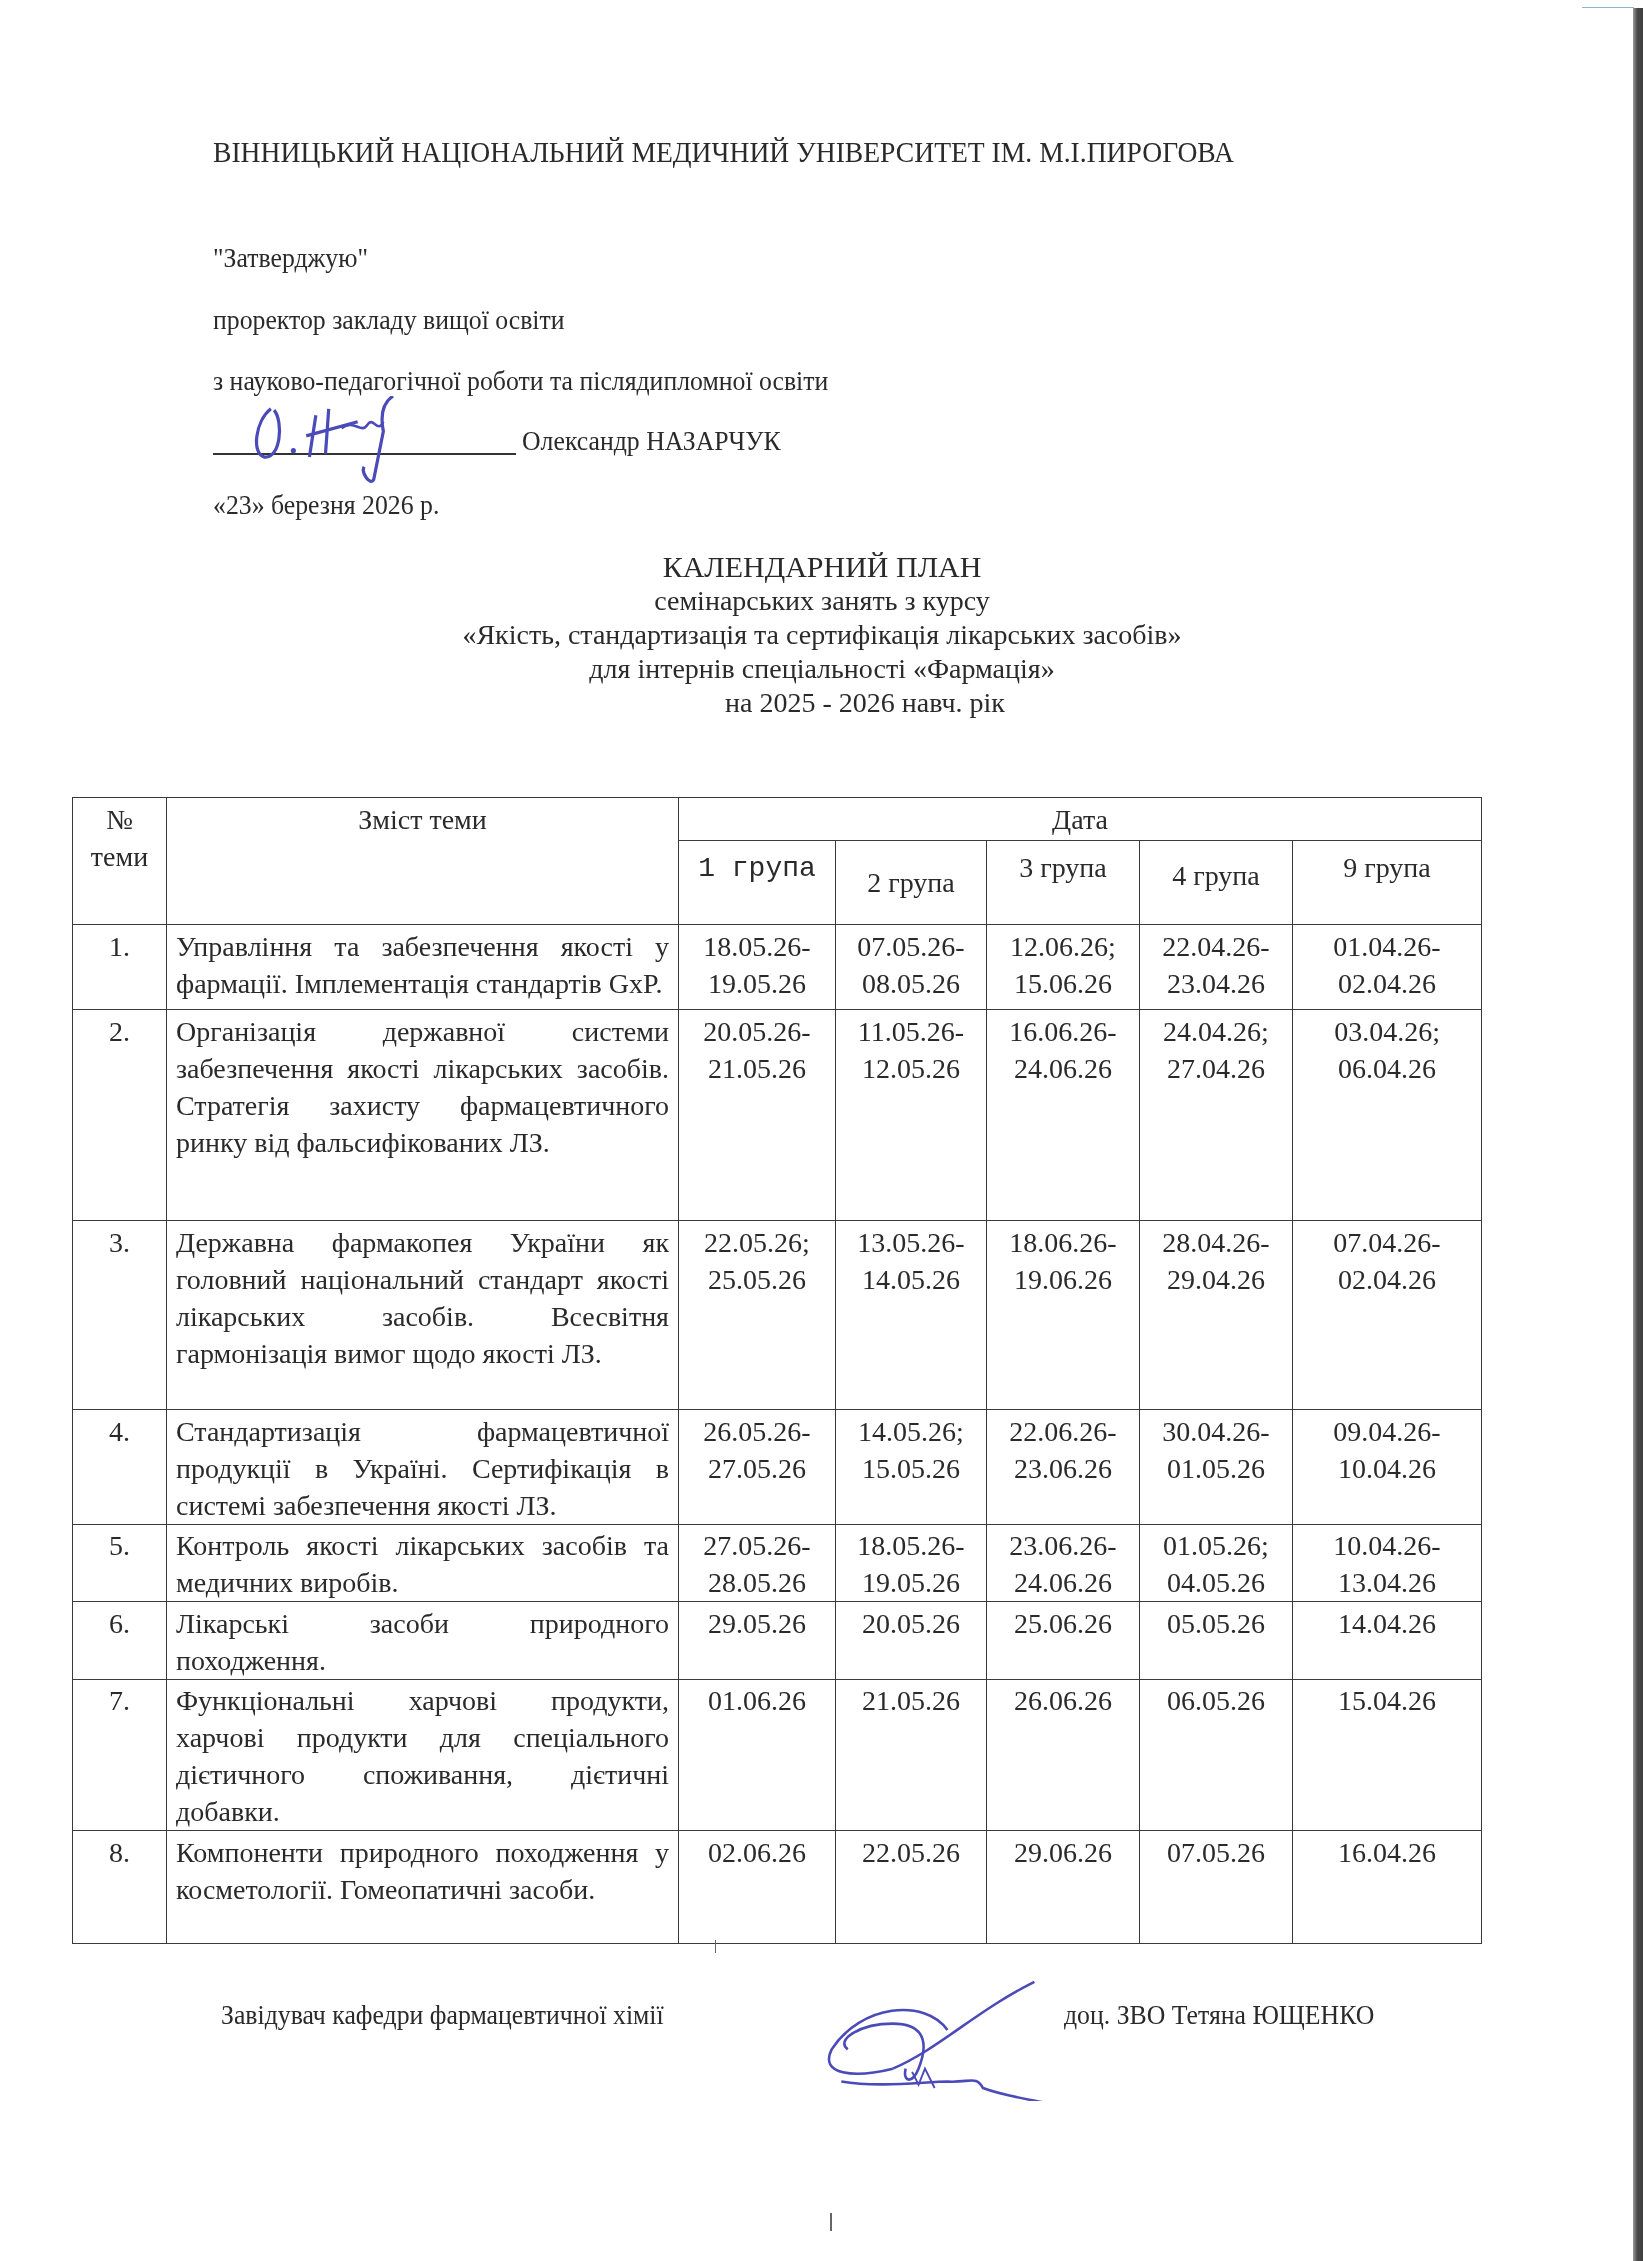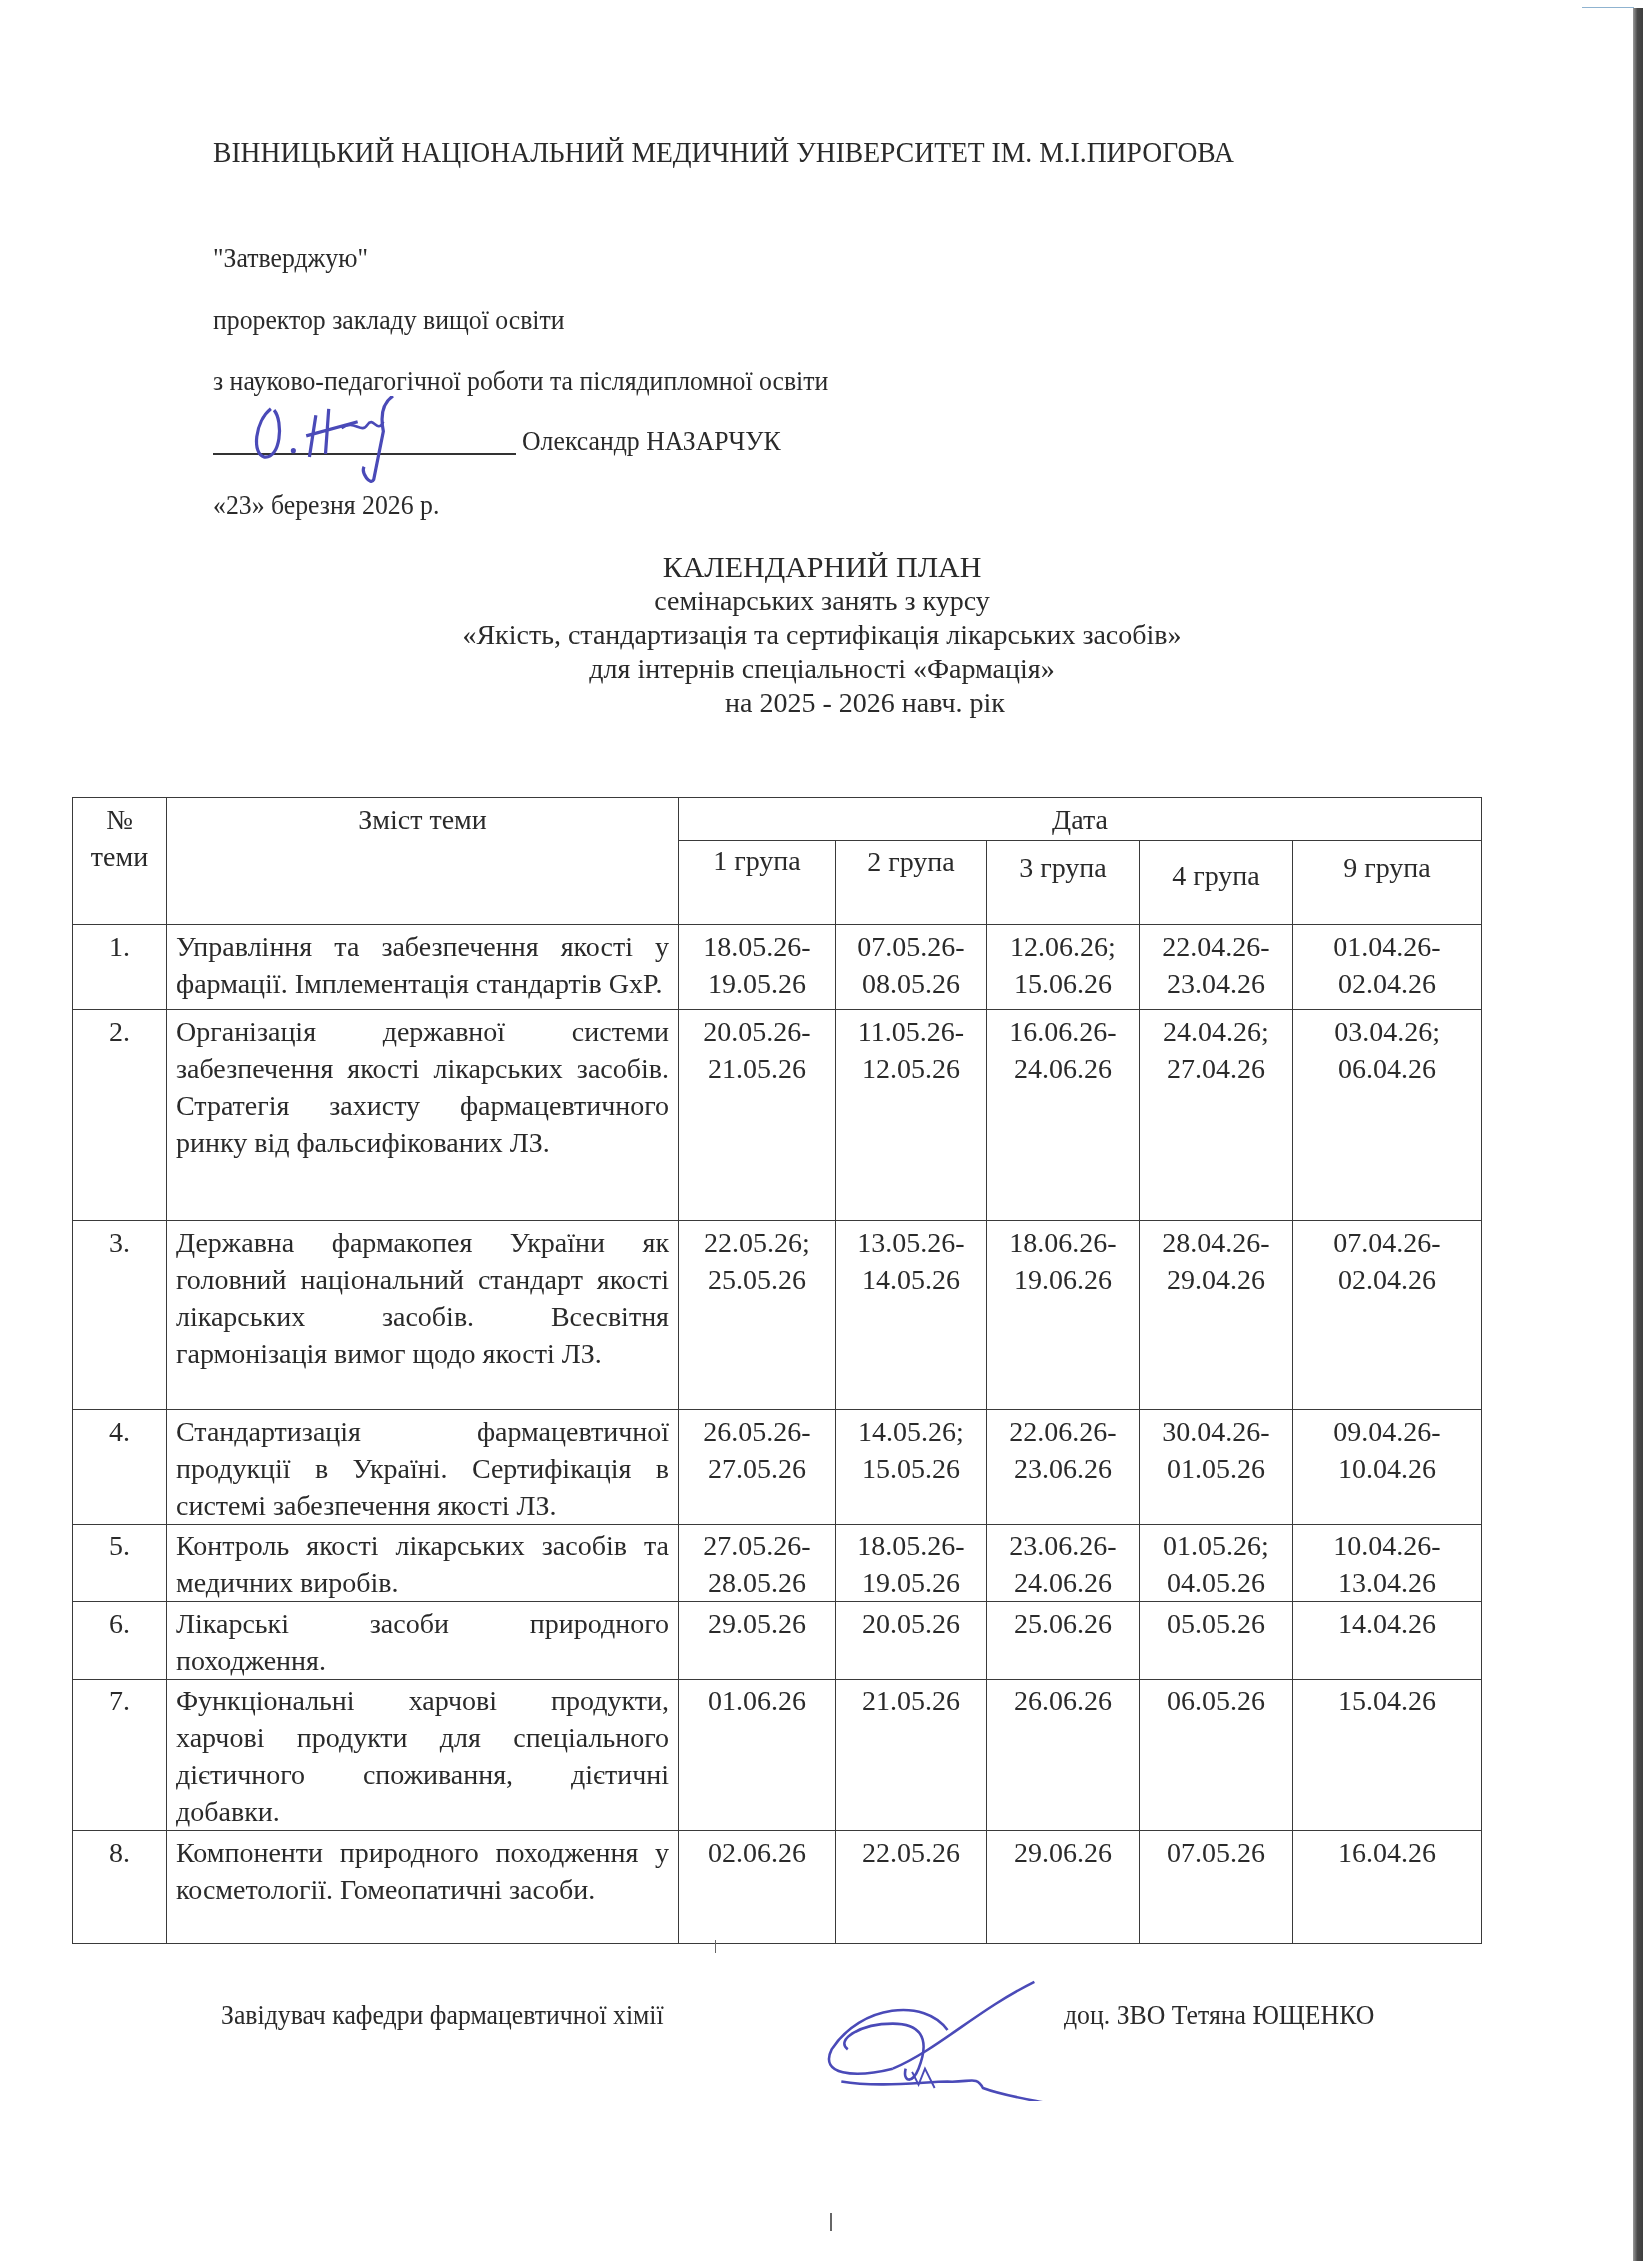--- a/index.html
+++ b/index.html
@@ -73,22 +73,22 @@
       <col style="width:153px">
       <col style="width:189px">
   </colgroup>
   <thead>
     <tr style="height:43px;padding-left:8px;">
       <th rowspan="2" style="padding:2.6px 13px 0;">№ теми</th>
       <th rowspan="2">Зміст теми</th>
       <th colspan="5">Дата</th>
     </tr>
     <tr style="height:84px;">
-      <th style="padding-top:1px;">1 група</th>
-      <th style="padding-top:2px;">2 група</th>
+      <th style="padding-top:9px;font-family:Liberation Mono, monospace;">1 група</th>
+      <th style="padding-top:23px;">2 група</th>
       <th style="padding-top:7.7px;">3 група</th>
       <th style="padding-top:16px;">4 група</th>
       <th style="padding-top:7.7px;">9 група</th>
     </tr>
   </thead>
   <tbody>
     <tr style="height:85px;">
       <td class="num">1.</td>
       <td class="topic">Управління та забезпечення якості у фармації. Імплементація стандартів GxP.</td>
       <td class="date">18.05.26-

